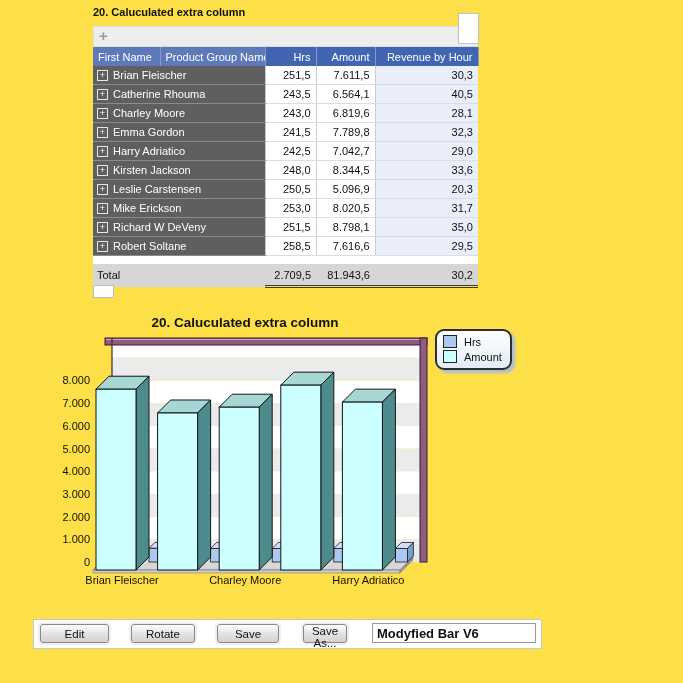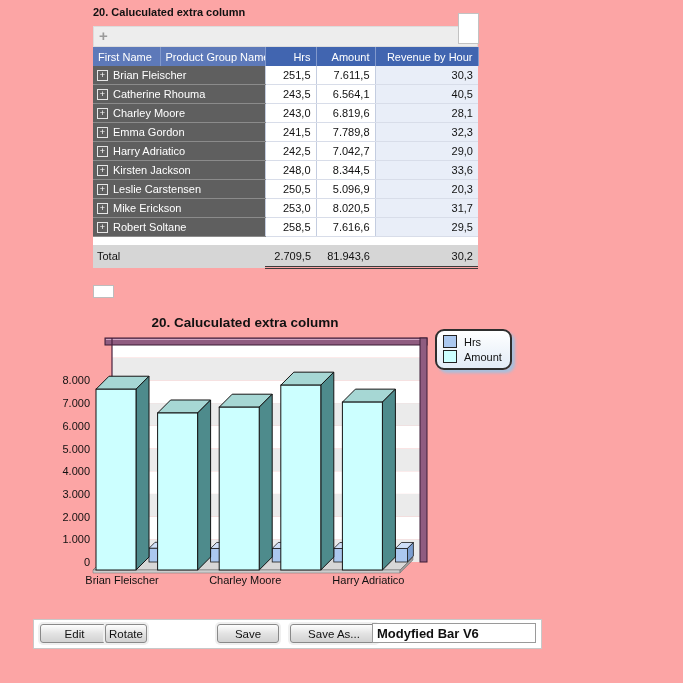--- a/index.html
+++ b/index.html
@@ -1,16 +1,16 @@
 <!DOCTYPE html>
 <html><head>
 <meta charset="utf-8">
 <style>
   html,body{margin:0;padding:0;background:#fff;}
-  #page{position:relative;width:683px;height:683px;background:#fca5a5;
+  #page{position:relative;width:683px;height:683px;background:#fde047;
         font-family:"Liberation Sans","DejaVu Sans",sans-serif;overflow:hidden;}
 
   
   #tbl-title{position:absolute;left:93px;top:6px;font-size:11px;font-weight:bold;color:#111;}
   #tbl-strip{position:absolute;left:93px;top:26px;width:383px;height:19px;
              background:#ededed;border:1px solid #dcdcdc;}
   #add-col{position:absolute;left:5px;top:0px;font-size:15px;font-weight:bold;color:#9a9a9a;
            line-height:18px;cursor:pointer;background:none;border:none;padding:0;}
   #corner-box{position:absolute;left:458px;top:13px;width:19px;height:29px;
               background:#fff;border:1px solid #c2c2c2;z-index:4;}
@@ -45,23 +45,23 @@
   .lg-label{font-size:11px;color:#111;}
 
   
   #toolbar{position:absolute;left:33px;top:619px;width:507px;height:28px;
            background:#fff;border:1px solid #c8c8c8;}
   .btn{position:absolute;top:4px;height:19px;font-family:"Liberation Sans","DejaVu Sans",sans-serif;
        font-size:11.5px;color:#111;border:1px solid #898989;border-radius:3px;
        background:linear-gradient(#fefefe,#e3e3e3 50%,#d2d2d2);
        box-shadow:0 0 0 2px #efefef;padding:0;cursor:pointer;}
   #btn-edit{left:6px;width:69px;}
-  #btn-rotate{left:71px;width:42px;}
+  #btn-rotate{left:97px;width:64px;}
   #btn-save{left:183px;width:62px;}
-  #btn-saveas{left:256px;width:88px;}
+  #btn-saveas{left:269px;width:44px;}
   #name-input{position:absolute;left:338px;top:3px;width:143px;height:16px;
               border:1px solid #9a9a9a;font-family:"Liberation Sans","DejaVu Sans",sans-serif;
               font-size:13px;color:#111;padding:1px 15px 1px 4px;font-weight:bold;}
 </style>
 </head>
 <body>
 
 <div id="page">
 
   <div id="tbl-title">20. Caluculated extra column</div>
@@ -129,20 +129,26 @@
           <td class="c-name" colspan="2"><span class="expander">+</span>Leslie Carstensen</td>
           <td class="c-num">250,5</td>
           <td class="c-num">5.096,9</td>
           <td class="c-num c-rev">20,3</td>
         </tr>
         <tr>
           <td class="c-name" colspan="2"><span class="expander">+</span>Mike Erickson</td>
           <td class="c-num">253,0</td>
           <td class="c-num">8.020,5</td>
           <td class="c-num c-rev">31,7</td>
+        </tr>
+        <tr>
+          <td class="c-name" colspan="2"><span class="expander">+</span>Richard W DeVeny</td>
+          <td class="c-num">251,5</td>
+          <td class="c-num">8.798,1</td>
+          <td class="c-num c-rev">35,0</td>
         </tr>
         <tr>
           <td class="c-name" colspan="2"><span class="expander">+</span>Robert Soltane</td>
           <td class="c-num">258,5</td>
           <td class="c-num">7.616,6</td>
           <td class="c-num c-rev">29,5</td>
         </tr>
       </tbody>
     <tbody>
       <tr>

